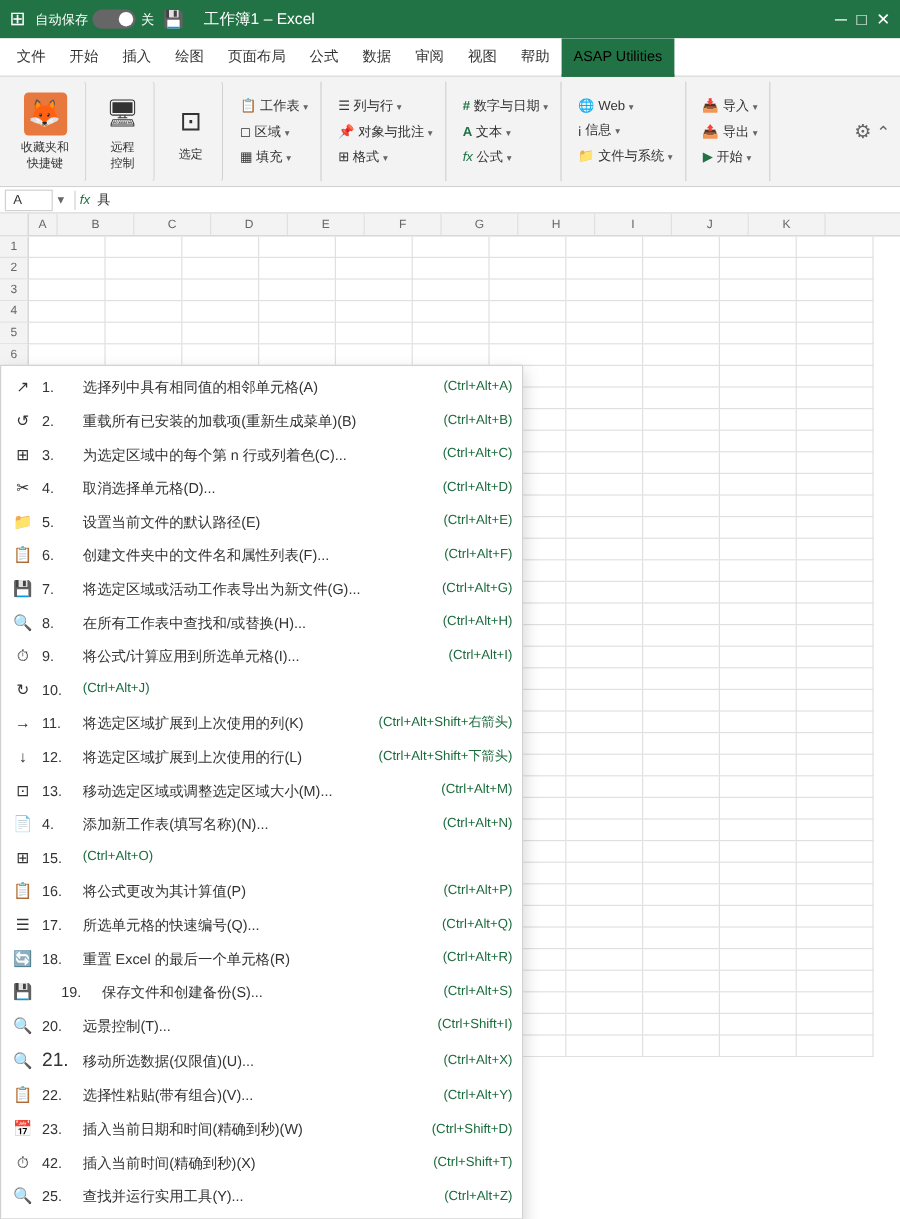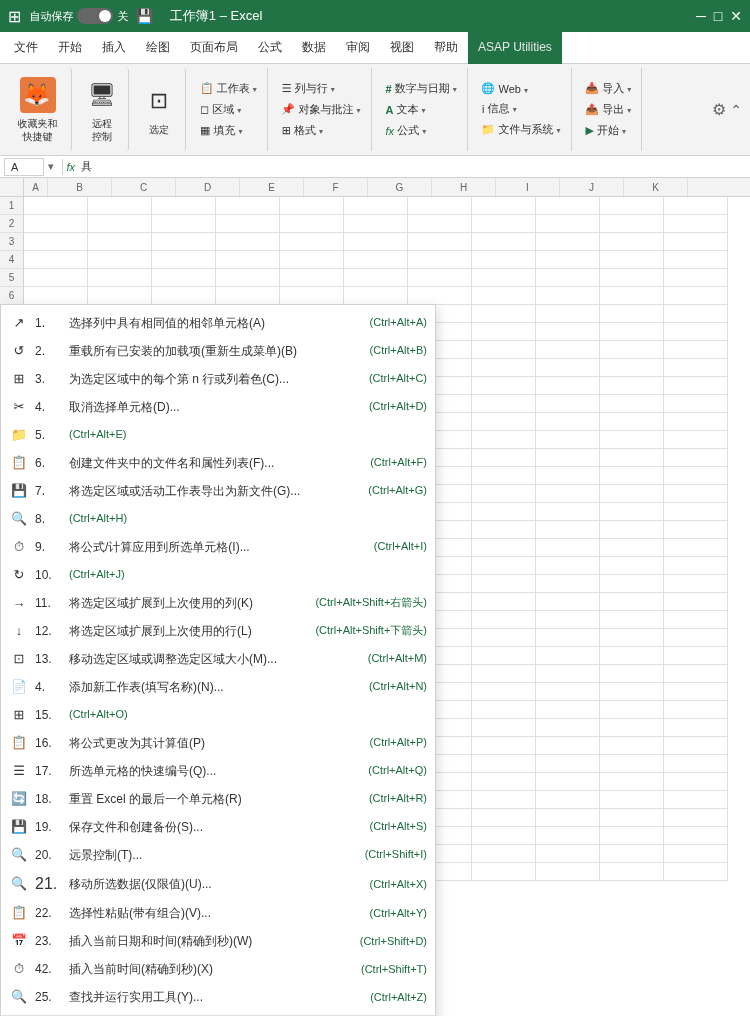--- a/index.html
+++ b/index.html
@@ -30,21 +30,21 @@
       padding: 4px 10px;
       font-size: 12px;
       color: #333;
       cursor: pointer;
       height: 32px;
       display: flex;
       align-items: center;
     }
     #menu-bar .menu-item.active {
       background: #217346;
-      color: #e5e5e5;
+      color: #000000;
     }
     
     
     #ribbon {
       background: #f3f3f3;
       border-bottom: 1px solid #d1d1d1;
       height: 92px;
       display: flex;
       align-items: stretch;
       padding: 4px;
@@ -905,37 +905,39 @@
         </div>
         <div class="dropdown-item">
           <span class="item-icon" style="width: 20px; min-width: 20px; height: 20px; display: flex; align-items: center; justify-content: center; font-size: 13px;">✂</span>
           <span style="min-width: 28px; color: rgb(51, 51, 51); font-size: 12px;">4.</span>
           <span class="item-text">取消选择单元格(D)...</span>
           <span class="shortcut">(Ctrl+Alt+D)</span>
         </div>
         <div class="dropdown-item">
           <span class="item-icon" style="width: 20px; min-width: 20px; height: 20px; display: flex; align-items: center; justify-content: center; font-size: 13px;">📁</span>
           <span style="min-width: 28px; color: rgb(51, 51, 51); font-size: 12px;">5.</span>
+          <span class="item-text">设置当前文件的默认路径(E)</span>
           <span class="shortcut">(Ctrl+Alt+E)</span>
         </div>
         <div class="dropdown-item">
           <span class="item-icon" style="width: 20px; min-width: 20px; height: 20px; display: flex; align-items: center; justify-content: center; font-size: 13px;">📋</span>
           <span style="min-width: 28px; color: rgb(51, 51, 51); font-size: 12px;">6.</span>
           <span class="item-text">创建文件夹中的文件名和属性列表(F)...</span>
           <span class="shortcut">(Ctrl+Alt+F)</span>
         </div>
         <div class="dropdown-item">
           <span class="item-icon" style="width: 20px; min-width: 20px; height: 20px; display: flex; align-items: center; justify-content: center; font-size: 13px;">💾</span>
           <span style="min-width: 28px; color: rgb(51, 51, 51); font-size: 12px;">7.</span>
           <span class="item-text">将选定区域或活动工作表导出为新文件(G)...</span>
           <span class="shortcut">(Ctrl+Alt+G)</span>
         </div>
         <div class="dropdown-item">
           <span class="item-icon" style="width: 20px; min-width: 20px; height: 20px; display: flex; align-items: center; justify-content: center; font-size: 13px;">🔍</span>
           <span style="min-width: 28px; color: rgb(51, 51, 51); font-size: 12px;">8.</span>
+          <span class="item-text">在所有工作表中查找和/或替换(H)...</span>
           <span class="shortcut">(Ctrl+Alt+H)</span>
         </div>
         <div class="dropdown-item">
           <span class="item-icon" style="width: 20px; min-width: 20px; height: 20px; display: flex; align-items: center; justify-content: center; font-size: 13px;">⏱</span>
           <span style="min-width: 28px; color: rgb(51, 51, 51); font-size: 12px;">9.</span>
           <span class="item-text">将公式/计算应用到所选单元格(I)...</span>
           <span class="shortcut">(Ctrl+Alt+I)</span>
         </div>
         <div class="dropdown-item">
           <span class="item-icon" style="width: 20px; min-width: 20px; height: 20px; display: flex; align-items: center; justify-content: center; font-size: 13px;">↻</span>
@@ -984,21 +986,21 @@
           <span class="shortcut">(Ctrl+Alt+Q)</span>
         </div>
         <div class="dropdown-item">
           <span class="item-icon" style="width: 20px; min-width: 20px; height: 20px; display: flex; align-items: center; justify-content: center; font-size: 13px;">🔄</span>
           <span style="min-width: 28px; color: rgb(51, 51, 51); font-size: 12px;">18.</span>
           <span class="item-text">重置 Excel 的最后一个单元格(R)</span>
           <span class="shortcut">(Ctrl+Alt+R)</span>
         </div>
         <div class="dropdown-item">
           <span class="item-icon" style="width: 20px; min-width: 20px; height: 20px; display: flex; align-items: center; justify-content: center; font-size: 13px;">💾</span>
-          <span style="min-width: 28px; color: rgb(51, 51, 51); font-size: 12px;">19.</span>
+          <span style="min-width: 28px; color: rgb(51, 51, 51); font-size: 12px; margin-left: 16px;">19.</span>
           <span class="item-text">保存文件和创建备份(S)...</span>
           <span class="shortcut">(Ctrl+Alt+S)</span>
         </div>
         <div class="dropdown-item">
           <span class="item-icon" style="width: 20px; min-width: 20px; height: 20px; display: flex; align-items: center; justify-content: center; font-size: 13px;">🔍</span>
           <span style="min-width: 28px; color: rgb(51, 51, 51); font-size: 12px;">20.</span>
           <span class="item-text">远景控制(T)...</span>
           <span class="shortcut">(Ctrl+Shift+I)</span>
         </div>
         <div class="dropdown-item">

